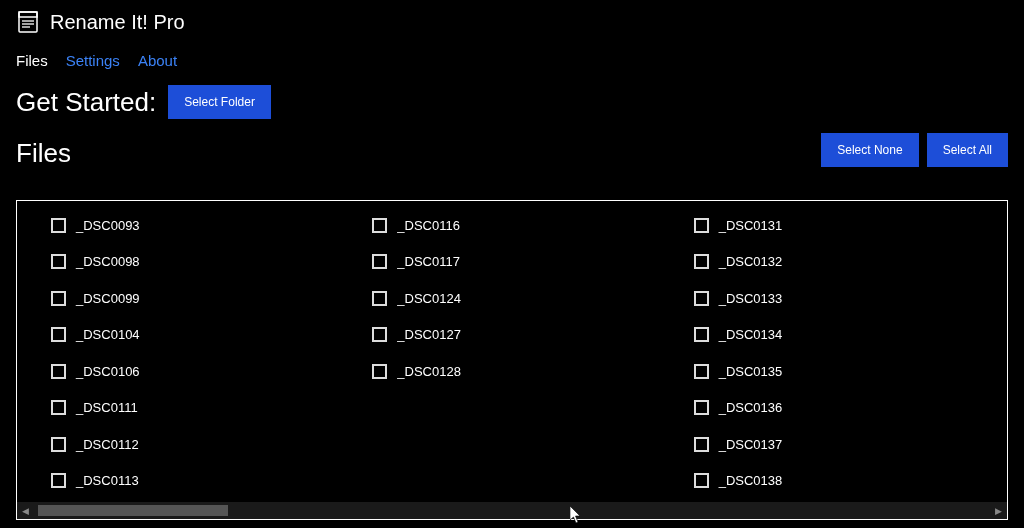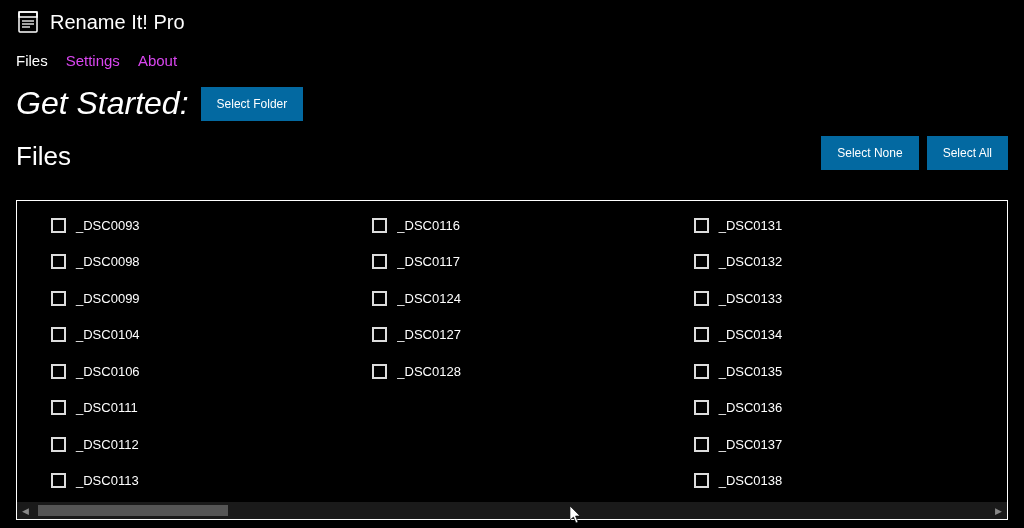--- a/index.html
+++ b/index.html
@@ -25,35 +25,34 @@
   .titlebar .app-title {
     font-size: 20px;
     font-weight: 400;
   }
   .tabs {
     display: flex;
     gap: 18px;
     padding: 12px 16px 10px 16px;
     font-size: 15px;
   }
-  .tab { color: #d946ef; cursor: pointer; }
+  .tab { color: #3b82f6; cursor: pointer; }
   .tab.active { color: #fff; }
   .getstarted-row {
     display: flex;
     align-items: center;
     padding: 6px 16px 14px 16px;
     gap: 12px;
   }
   .getstarted-label {
-    font-size: 32px;
+    font-size: 26px;
     font-weight: 300;
-    font-style: italic;
   }
   .btn {
-    background: #0369a1;
+    background: #1d4ed8;
     color: #fff;
     border: none;
     font-size: 12px;
     padding: 10px 16px;
     cursor: pointer;
     font-family: inherit;
   }
   .files-header-row {
     display: flex;
     align-items: flex-end;

